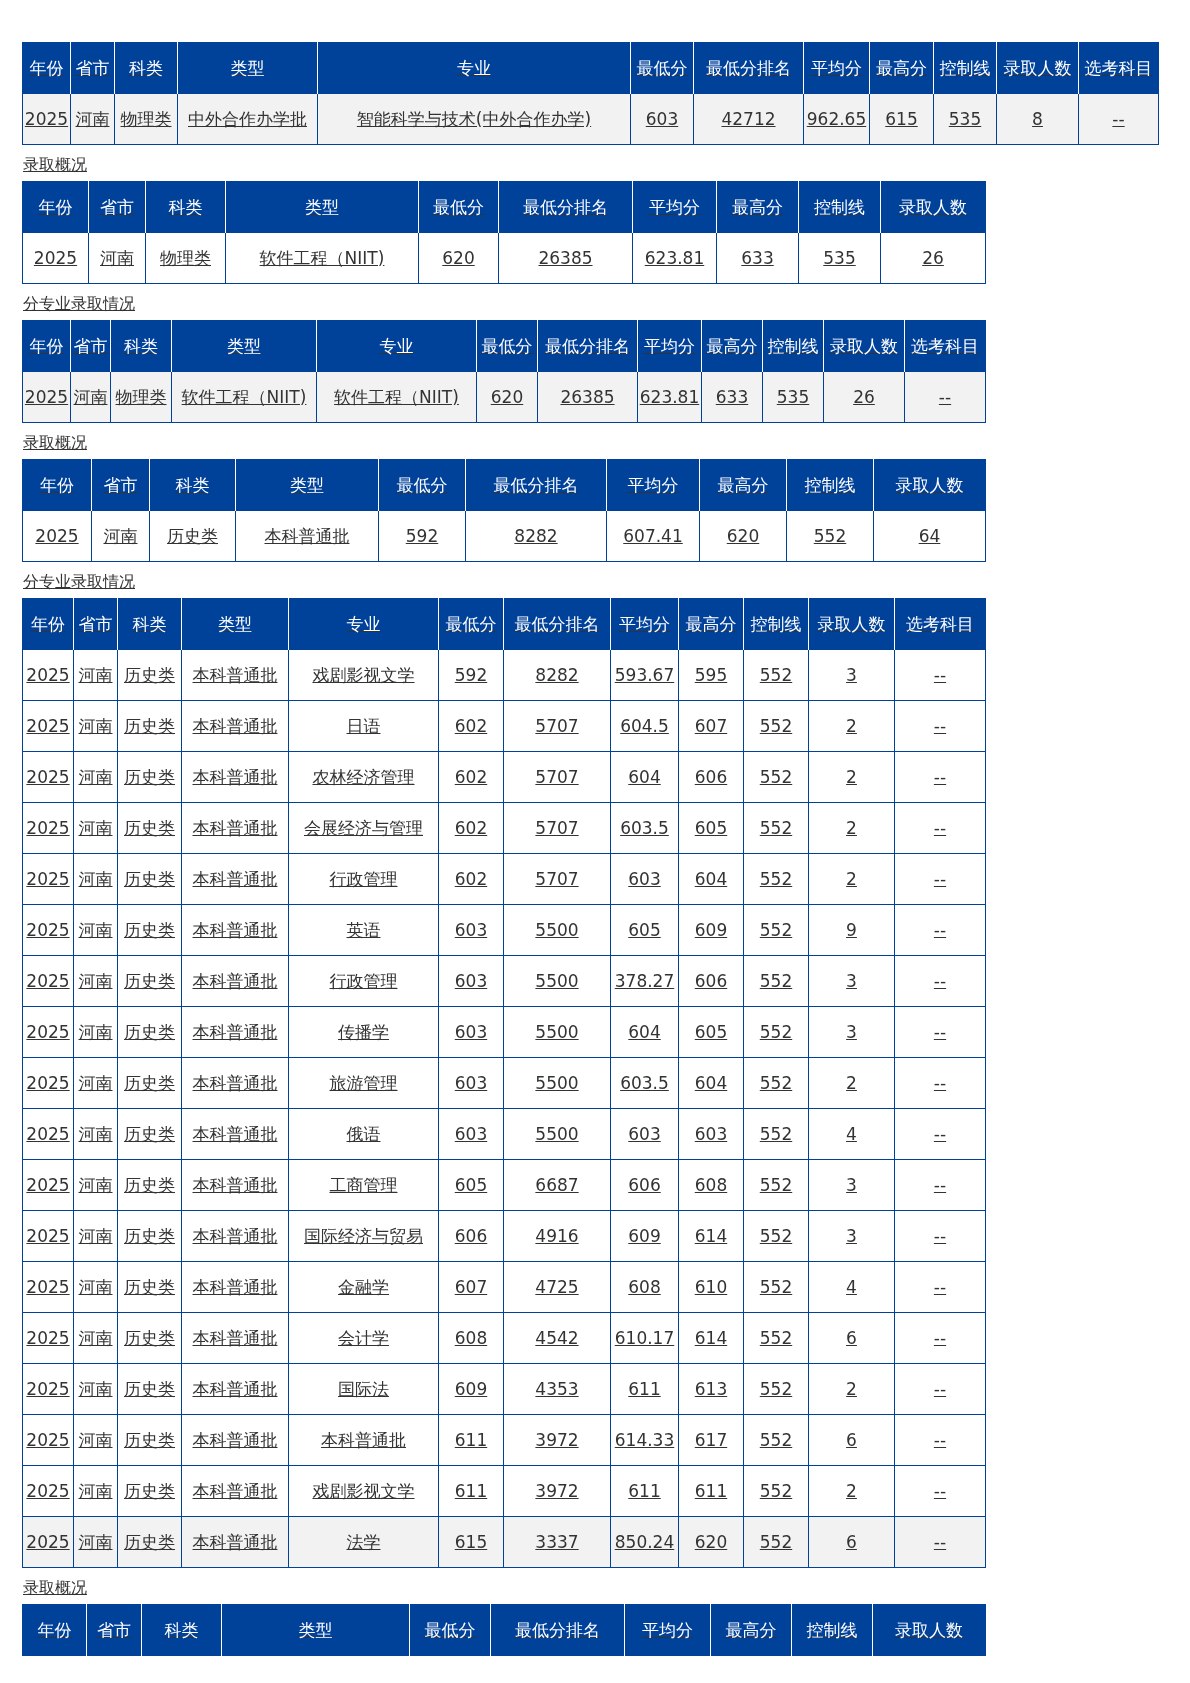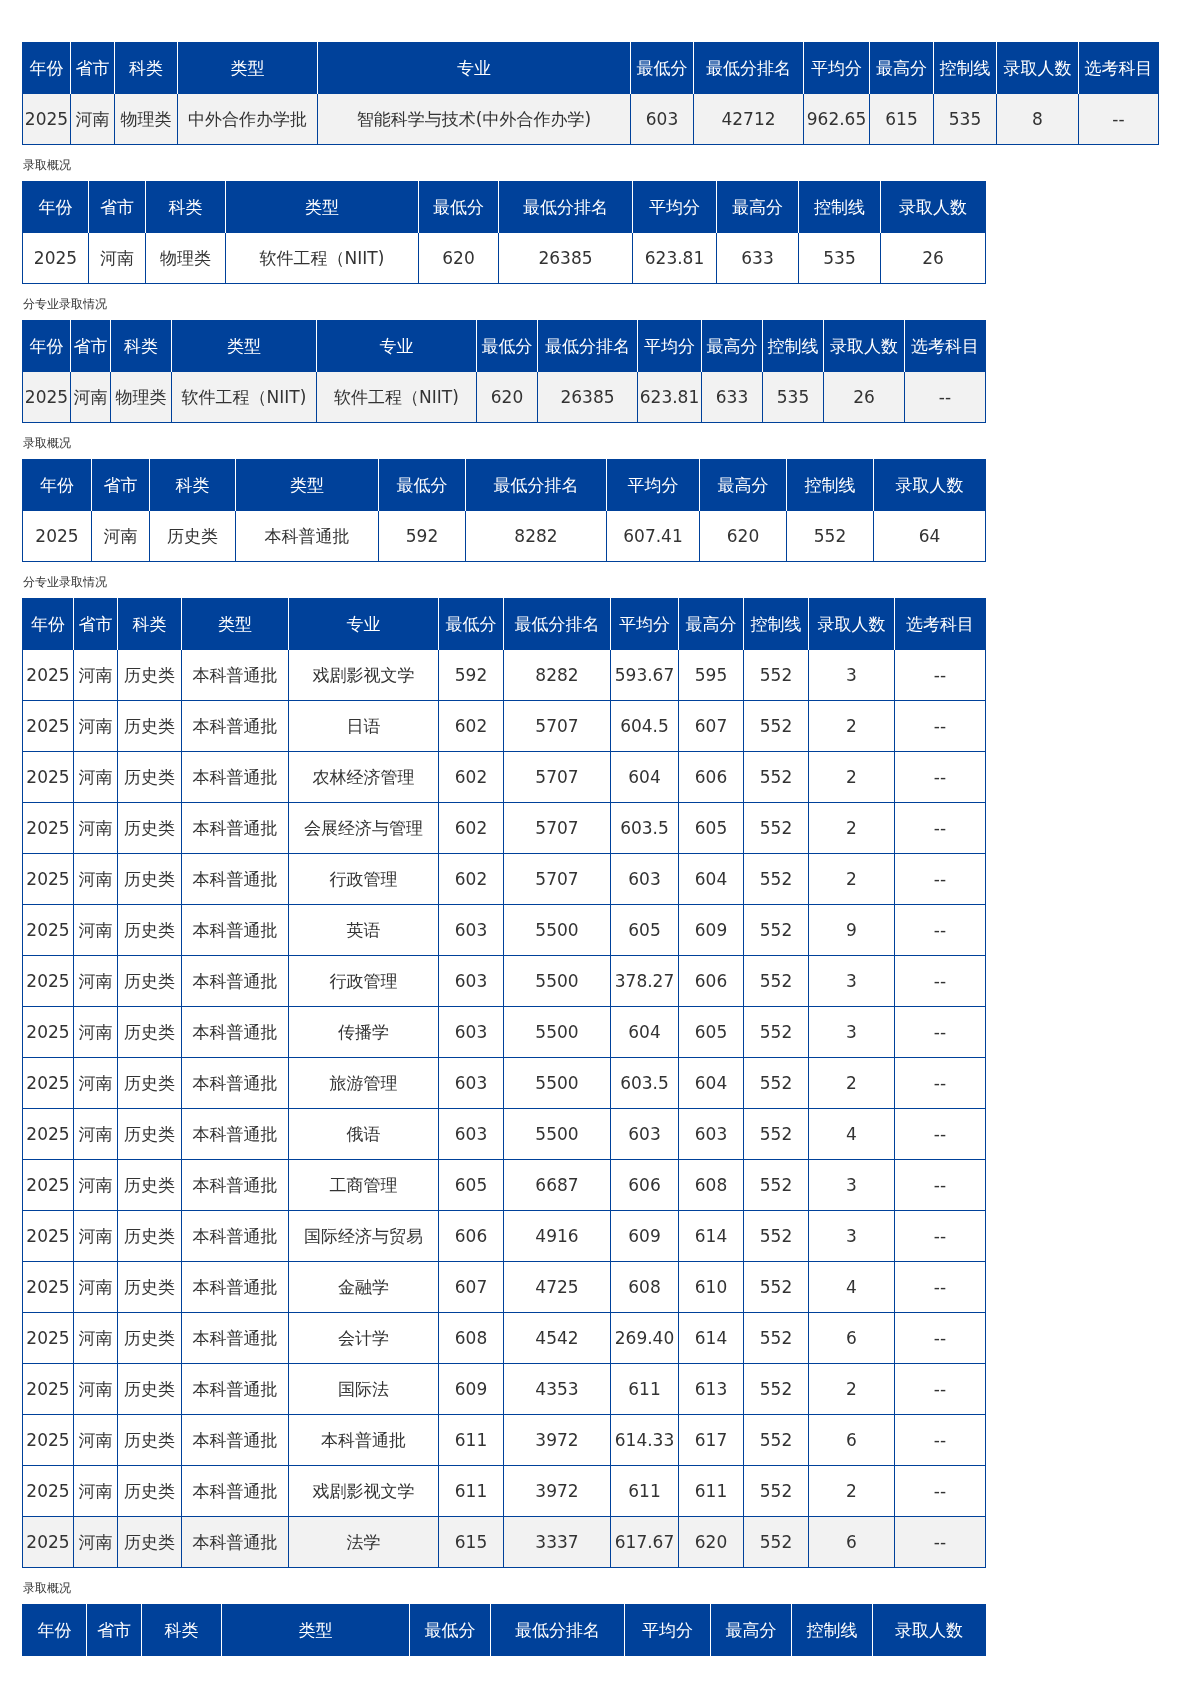--- a/index.html
+++ b/index.html
@@ -1,23 +1,23 @@
 <!DOCTYPE html>
 <html><head>
 <meta charset="utf-8">
 <style>
   html, body { margin: 0; padding: 0; background: #ffffff; }
   body {
     width: 1190px; height: 1683px; overflow: hidden; position: relative;
     font-family: "DejaVu Sans", "Liberation Sans", sans-serif;
     color: #333333;
   }
-  .wrap { position: absolute; left: 22px; top: 42px; }
+  .wrap { position: absolute; left: 22px; top: 42px; text-decoration: underline; }
   .caption {
-    font-size: 12px; color: #333; height: 36px; line-height: 40px;
+    font-size: 16px; color: #333; height: 36px; line-height: 40px;
     padding-left: 1px; white-space: nowrap;
   }
   table {
     border-collapse: collapse; table-layout: fixed;
     border: 1px solid #00419a;
   }
   th {
     background: #00419a; color: #ffffff; font-weight: normal;
     font-size: 17px; height: 50px; padding: 0; text-align: center;
     border-left: 1px solid #ffffff; border-right: 1px solid #ffffff;
@@ -446,21 +446,21 @@
           <td>--</td>
         </tr>
         <tr class="white">
           <td>2025</td>
           <td>河南</td>
           <td>历史类</td>
           <td>本科普通批</td>
           <td>会计学</td>
           <td>608</td>
           <td>4542</td>
-          <td>269.40</td>
+          <td>610.17</td>
           <td>614</td>
           <td>552</td>
           <td>6</td>
           <td>--</td>
         </tr>
         <tr class="white">
           <td>2025</td>
           <td>河南</td>
           <td>历史类</td>
           <td>本科普通批</td>
@@ -502,21 +502,21 @@
           <td>--</td>
         </tr>
         <tr class="gray">
           <td>2025</td>
           <td>河南</td>
           <td>历史类</td>
           <td>本科普通批</td>
           <td>法学</td>
           <td>615</td>
           <td>3337</td>
-          <td>617.67</td>
+          <td>850.24</td>
           <td>620</td>
           <td>552</td>
           <td>6</td>
           <td>--</td>
         </tr>
       </tbody>
   </table>
 
   <div class="caption">录取概况</div>
 

